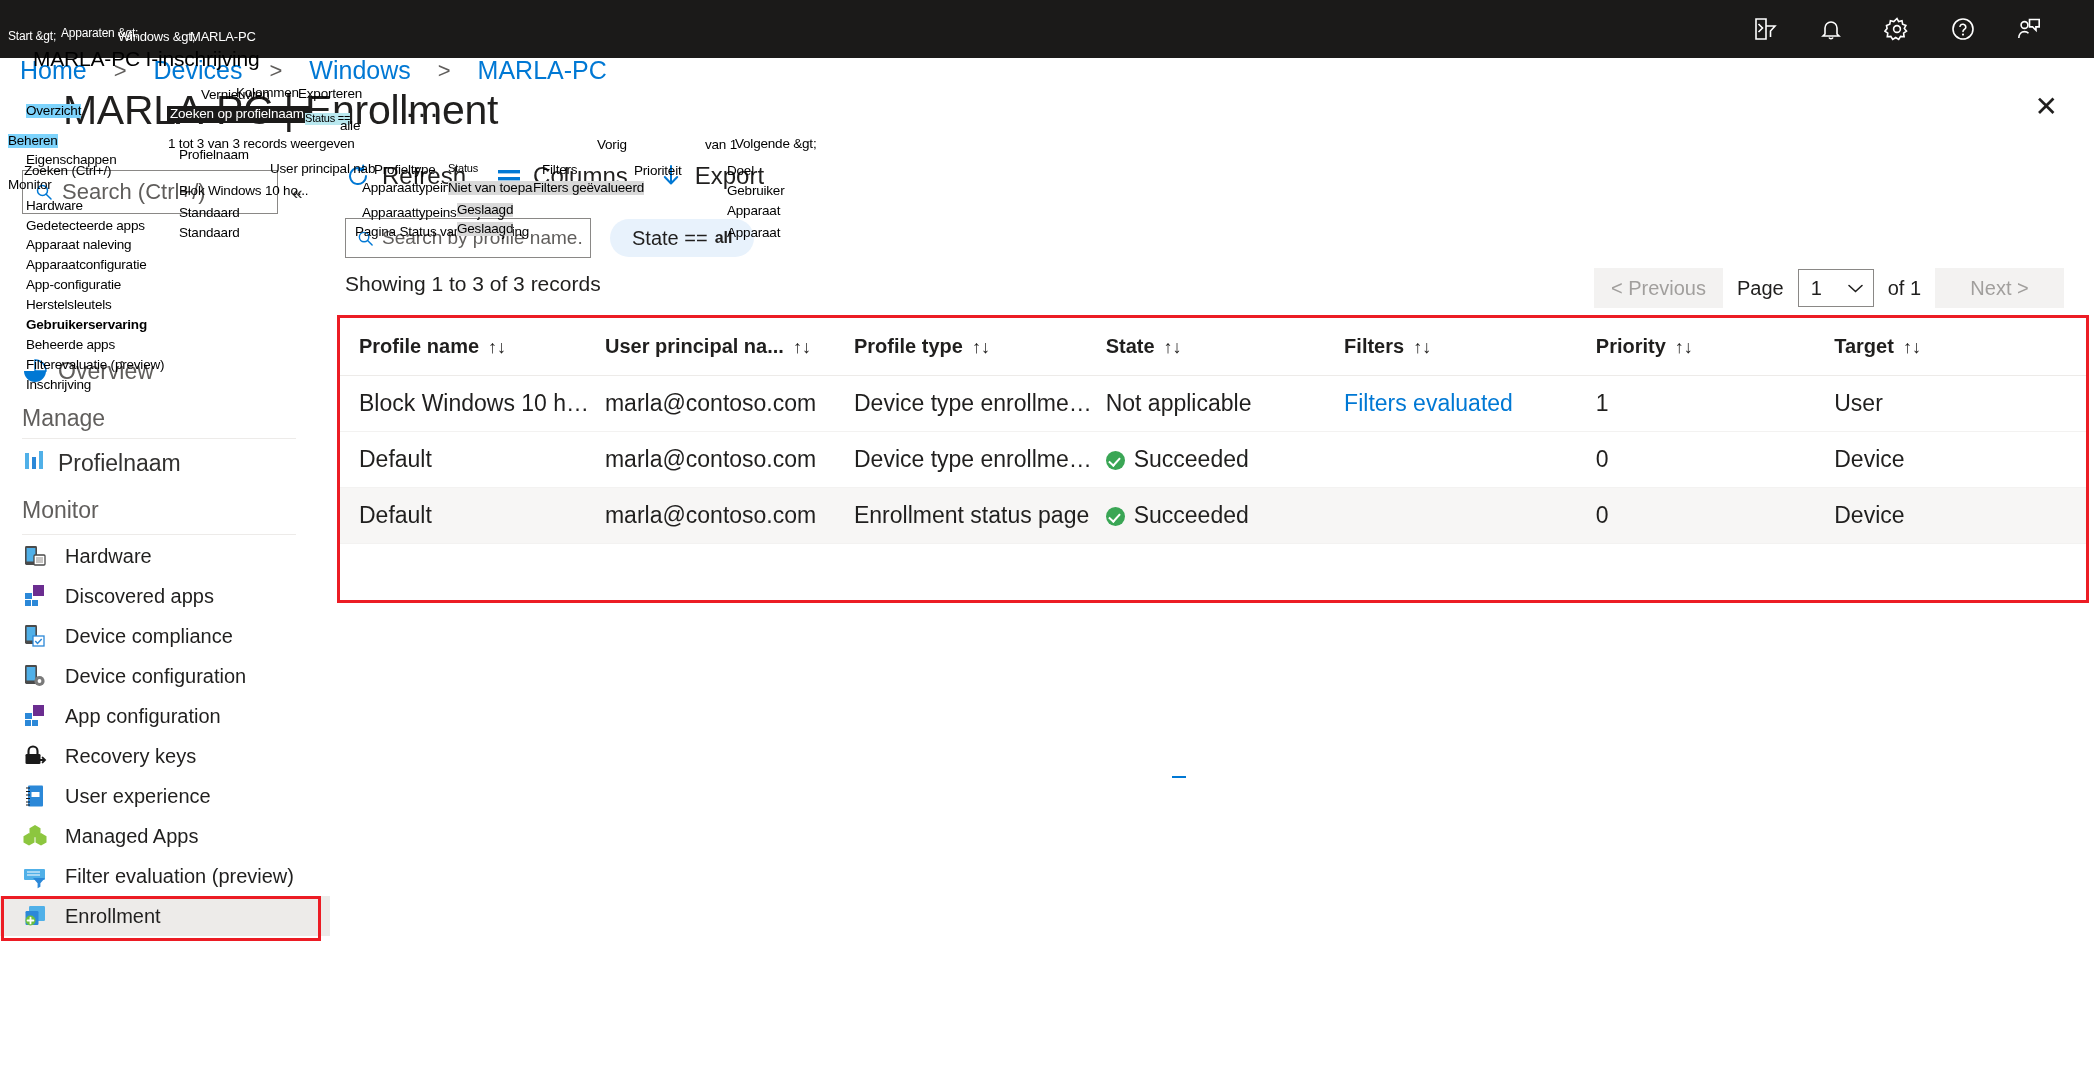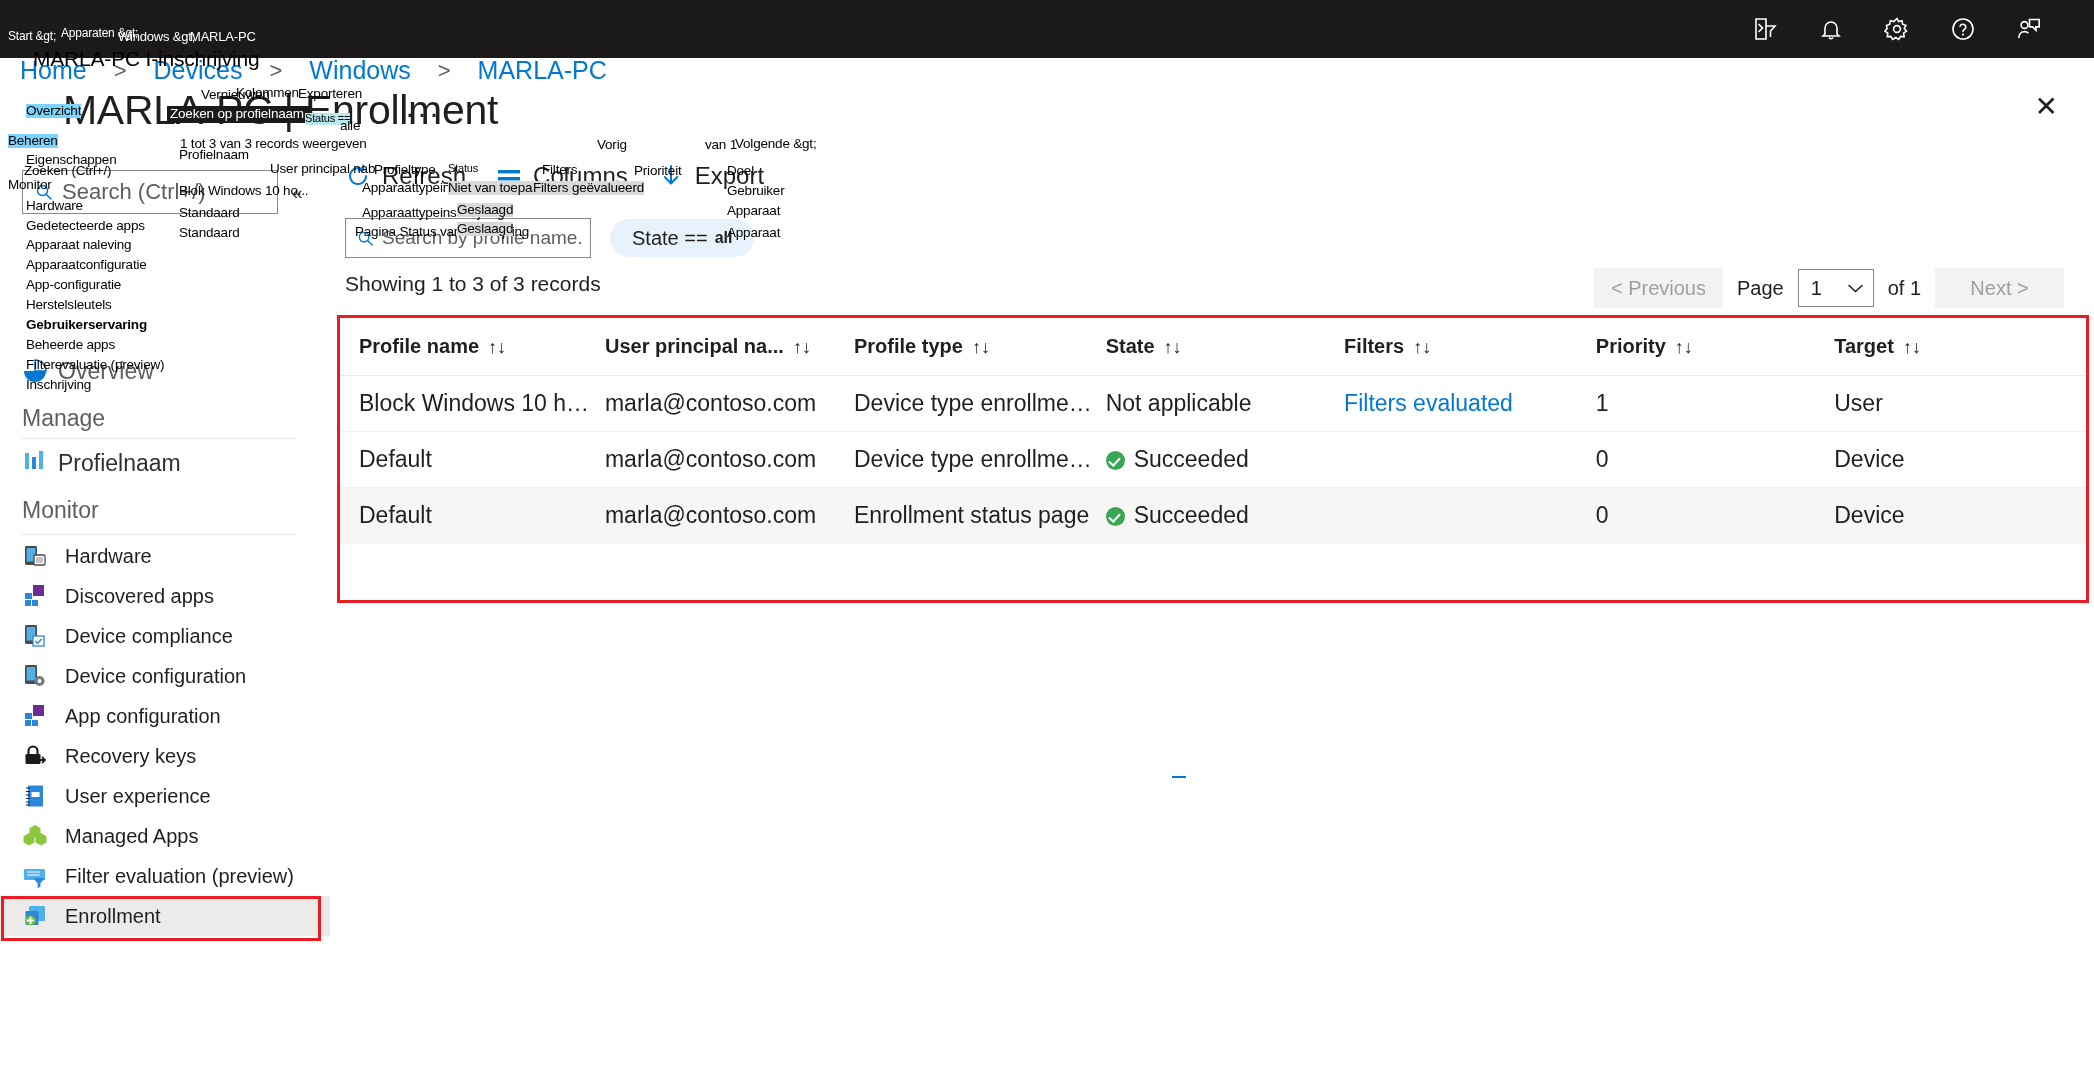--- a/index.html
+++ b/index.html
@@ -589,21 +589,21 @@
         </tr>
       </tbody>
     </table>
   </div>
 </div>
 
 <div class="anno hl-black" style="left:167px; top:106px;">Zoeken op profielnaam.</div>
 <div class="anno hl-cyan" style="left:305px; top:113px; font-size:11px;">Status ==</div>
 <div class="anno" style="left:340px; top:119px;">alle</div>
 
-<div class="anno" style="left:180px; top:137px;">1 tot 3 van 3 records weergeven</div>
+<div class="anno" style="left:168px; top:137px;">1 tot 3 van 3 records weergeven</div>
 
 <div class="anno" style="left:201px; top:88px;">Vernieuwen</div>
 <div class="anno" style="left:236px; top:86px;">Kolommen</div>
 <div class="anno" style="left:298px; top:87px;">Exporteren</div>
 
 <div class="anno" style="left:179px; top:148px;">Profielnaam</div>
 <div class="anno" style="left:270px; top:162px;">User principal nab</div>
 <div class="anno" style="left:374px; top:163px;">Profieltype</div>
 <div class="anno" style="left:448px; top:163px; font-size:11px;">Status</div>
 <div class="anno" style="left:542px; top:163px;">Filters</div>

